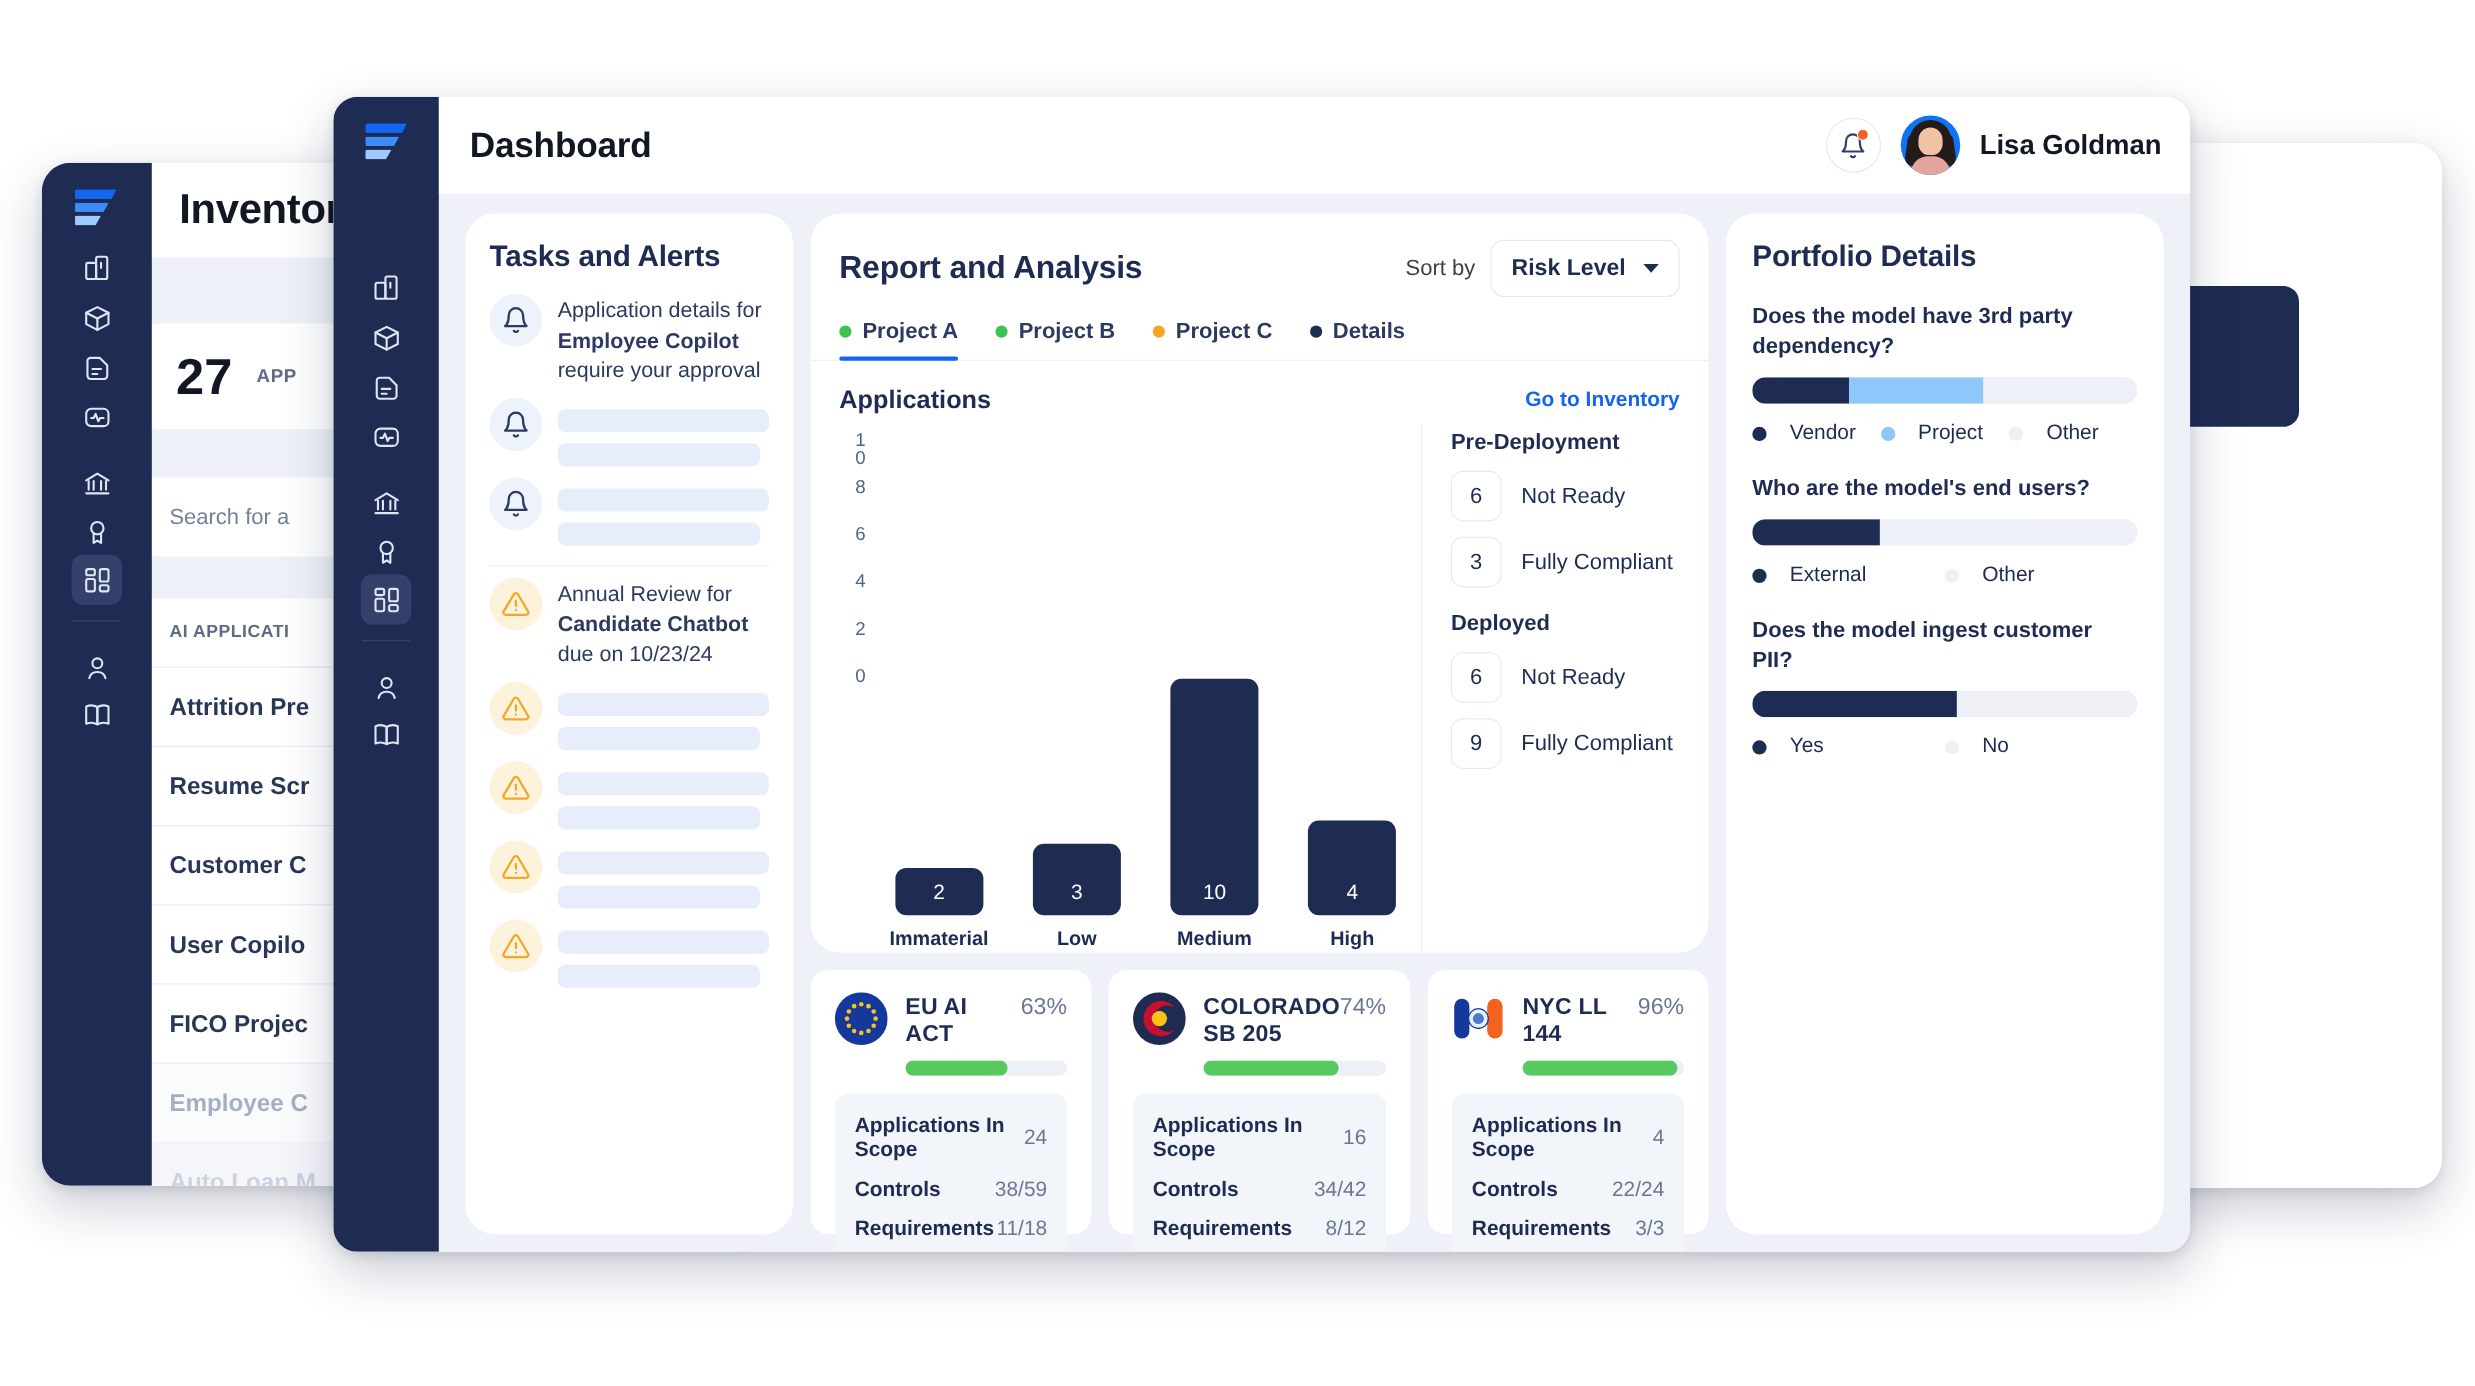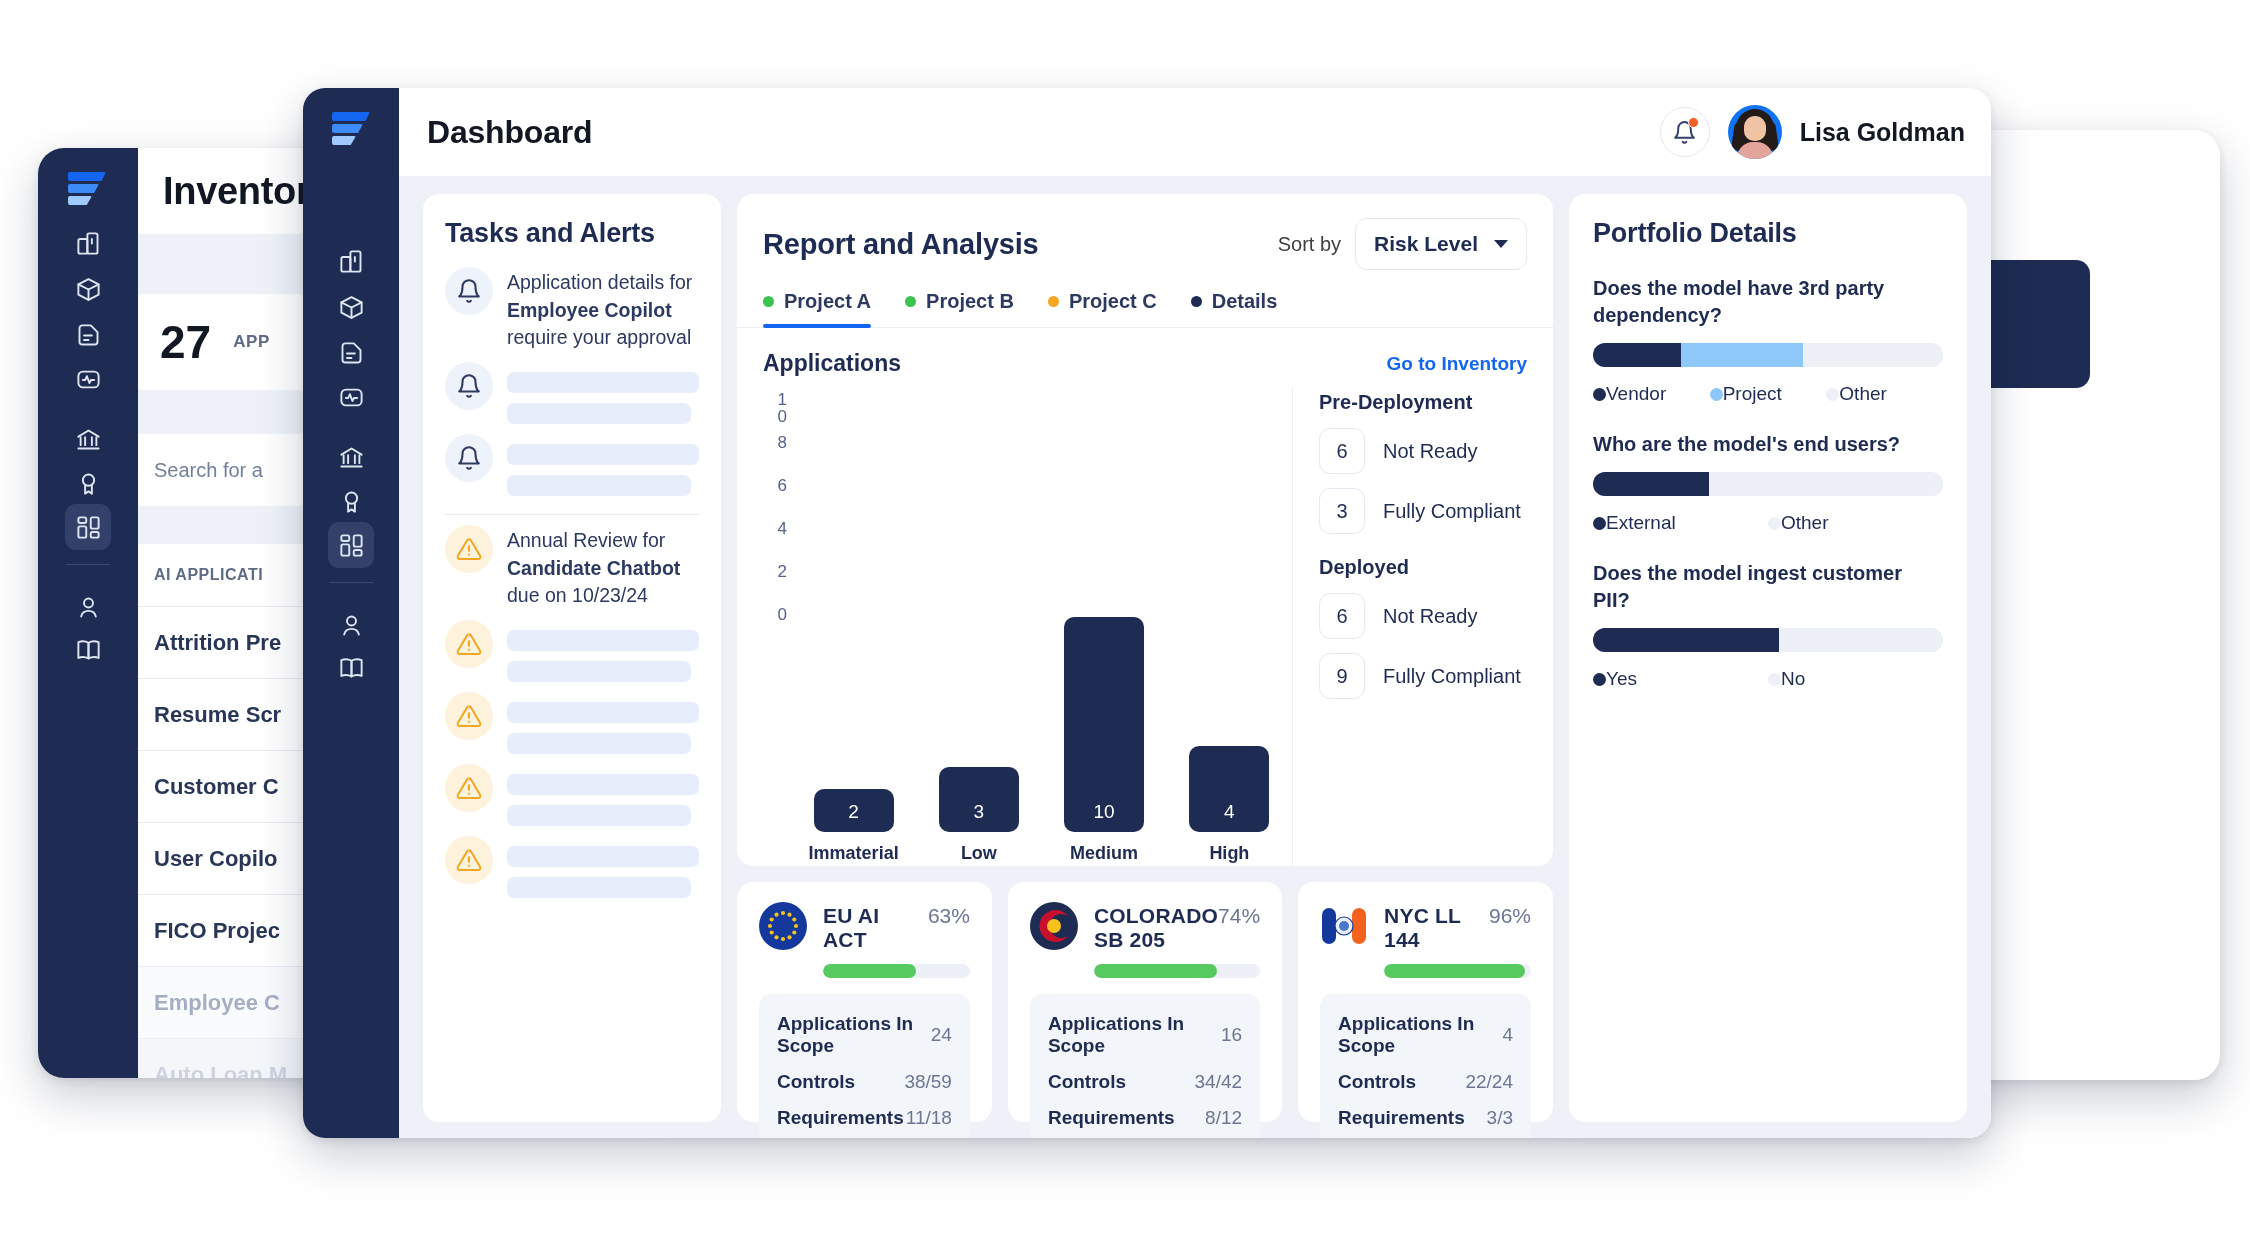--- a/index.html
+++ b/index.html
@@ -92,21 +92,21 @@
      background:#f2602a; border:1.5px solid #fff; }
   .avatar { width:54px; height:54px; border-radius:50%; overflow:hidden; background:#1073f6; position:relative; }
   .av-hair { position:absolute; left:8px; top:4px; width:38px; height:40px; border-radius:19px 19px 14px 14px; background:#241a17; }
   .av-face { position:absolute; left:16px; top:11px; width:22px; height:25px; border-radius:11px 11px 10px 10px; background:#f0c3a5; }
   .av-body { position:absolute; left:9px; bottom:0; width:36px; height:17px; border-radius:16px 16px 0 0; background:#e3a59b; }
   .av-hair2 { position:absolute; left:5px; top:16px; width:14px; height:30px; border-radius:8px; background:#241a17; transform:rotate(8deg); }
   .av-hair3 { position:absolute; right:5px; top:16px; width:14px; height:30px; border-radius:8px; background:#241a17; transform:rotate(-8deg); }
   .user-name { font-size:25px; font-weight:700; color:#111723; }
 
   .panels { position:absolute; left:24px; right:24px; top:106px; bottom:16px; display:flex; gap:16px; }
-  .panel { background:#fff; border-radius:16px; }
+  .panel { background:#fff; border-radius:27px; }
   .p-tasks { width:298px; flex:none; }
   .p-mid   { flex:1; display:flex; flex-direction:column; gap:16px; background:transparent; }
   .p-right { width:398px; flex:none; }
 
   .panel-title { font-size:27px; font-weight:700; color:#1e2b52; letter-spacing:-.2px; }
 
   
   .task-row { display:flex; gap:14px; padding: 0 22px; }
   .task-ico { width:48px; height:48px; border-radius:50%; flex:none; display:flex;
      align-items:center; justify-content:center; }
@@ -172,21 +172,21 @@
   .cs-row { display:flex; align-items:center; padding:7px 0; }
   .cs-lab { font-size:19px; font-weight:700; color:#1e2b52; }
   .cs-val { margin-left:auto; font-size:19px; color:#6a7693; }
 
   
   .pf-body { padding: 24px 24px; }
   .pf-q { font-size:20px; font-weight:600; color:#1e2b52; line-height:1.35; margin-top:26px; }
   .pf-track { height:24px; border-radius:12px; background:#edf0f6; margin-top:14px; display:flex; overflow:hidden; }
   .pf-seg { height:100%; }
   .pf-legend { display:flex; margin-top:16px; font-size:19px; color:#1e2b52; }
-  .pf-li { display:flex; align-items:center; gap:0; }
+  .pf-li { display:flex; align-items:center; gap:21px; }
   .pf-dot { width:13px; height:13px; border-radius:50%; }
 </style>
 </head>
 <body>
 
 <div id="stage">
 
   <div class="window" id="win-left">
     <div class="back-head"></div>
     <div class="back-title" style="left:125px; top:22px;">Inventory</div>

